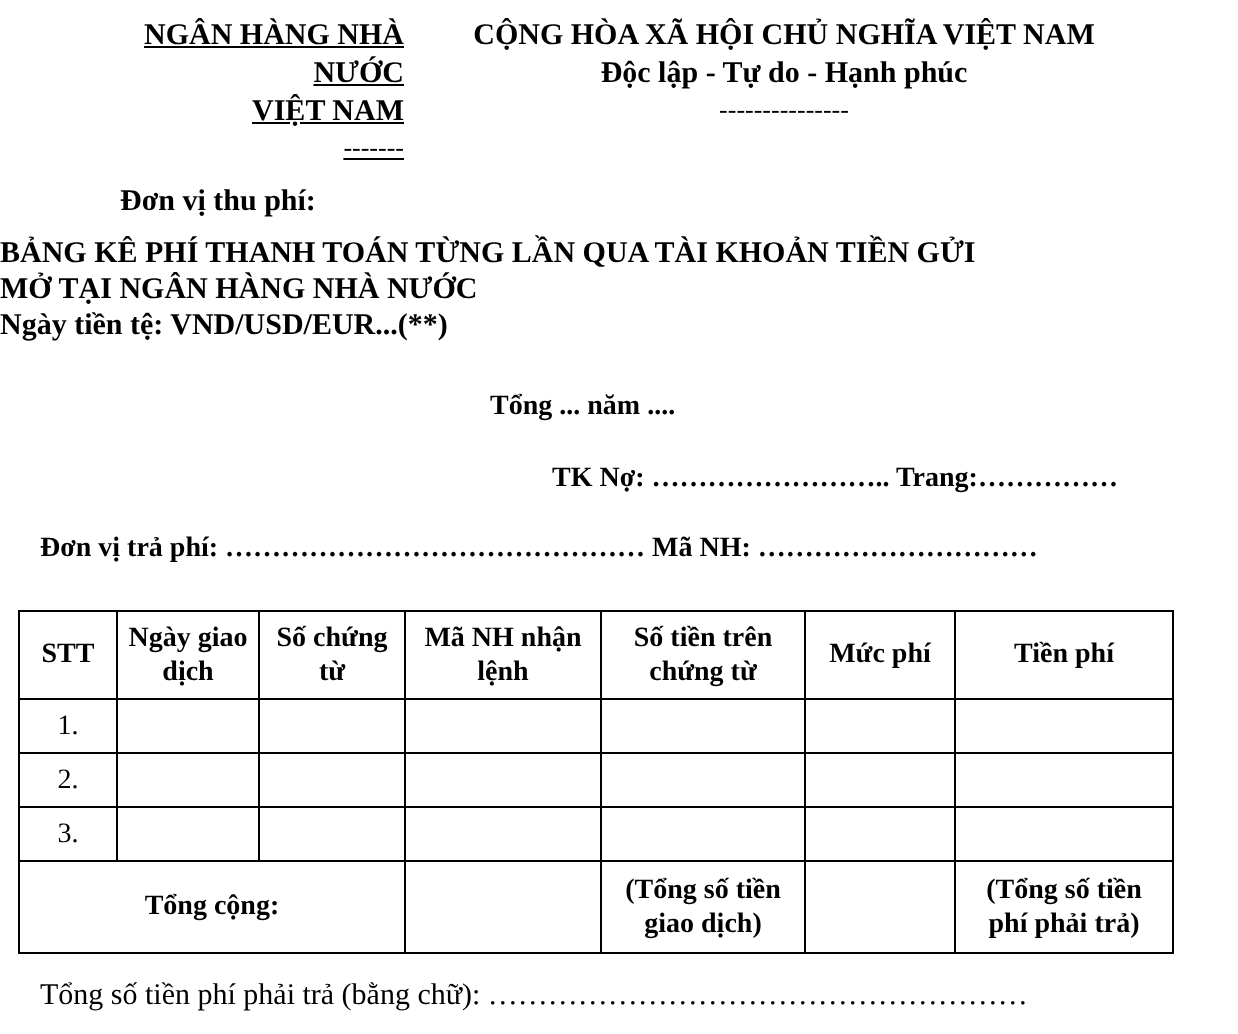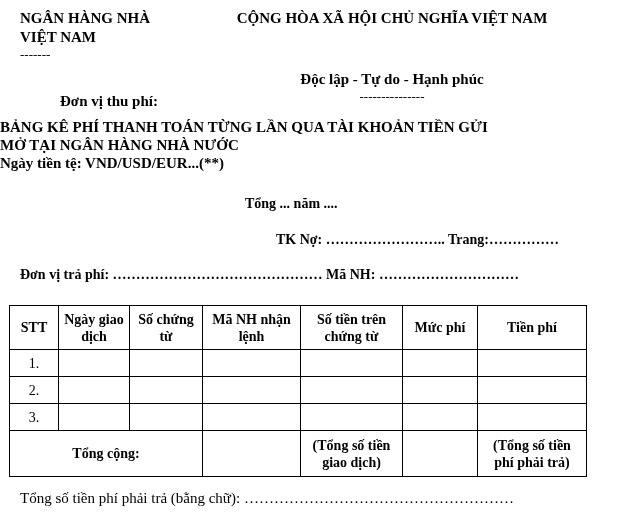--- a/index.html
+++ b/index.html
@@ -1,36 +1,37 @@
 <!DOCTYPE html>
 <html><head>
 <meta charset="utf-8">
 <style>
   html, body { margin:0; padding:0; background:#ffffff; }
   body { width:619px; height:517px; position:relative; overflow:hidden;
          font-family:"Liberation Serif", serif; color:#000; }
   .abs { position:absolute; }
-  .hdr-left { left:20px; top:9px; width:182px; font-size:15px; line-height:19px; font-weight:bold; text-align:left; }
+  .hdr-left { left:20px; top:9px; width:182px; font-size:15px; line-height:19px; font-weight:bold; text-align:right;text-decoration:underline; }
   .hdr-right { left:222px; top:9px; width:340px; font-size:15px; line-height:19px; font-weight:bold; text-align:center; }
-  .sub { font-size:15px;margin-top:42px; }
+  .sub { font-size:15px; }
   .dash { font-weight:normal; font-size:13px; line-height:16px; }
   .line { font-size:14px; line-height:18px; white-space:nowrap;font-weight:bold; }
   .title { left:0; width:505px; top:118px; font-size:15px; line-height:18px; font-weight:bold; text-align:left; }
   table.fee { position:absolute; left:9px; top:305px; border-collapse:collapse; table-layout:fixed; font-size:14px; }
   table.fee td { border:1.5px solid #000; padding:0 2px; text-align:center; vertical-align:middle; line-height:17px; }
   table.fee thead td { font-weight:bold; height:43px; }
   table.fee tbody tr.data td { height:26px; font-weight:normal; }
   table.fee tbody tr.total td { height:45px; font-weight:bold; }
   .footer { left:20px; top:490px; font-size:15px; font-weight:normal; white-space:nowrap; }
 </style>
 </head>
 <body>
 
 <div class="abs hdr-left">
   <div>NGÂN HÀNG NHÀ</div>
+  <div>NƯỚC</div>
   <div>VIỆT NAM</div>
   <div class="dash">-------</div>
 </div>
 
 <div class="abs hdr-right">
   <div>CỘNG HÒA XÃ HỘI CHỦ NGHĨA VIỆT NAM</div>
   <div class="sub">Độc lập - Tự do - Hạnh phúc</div>
   <div class="dash">---------------</div>
 </div>
 

